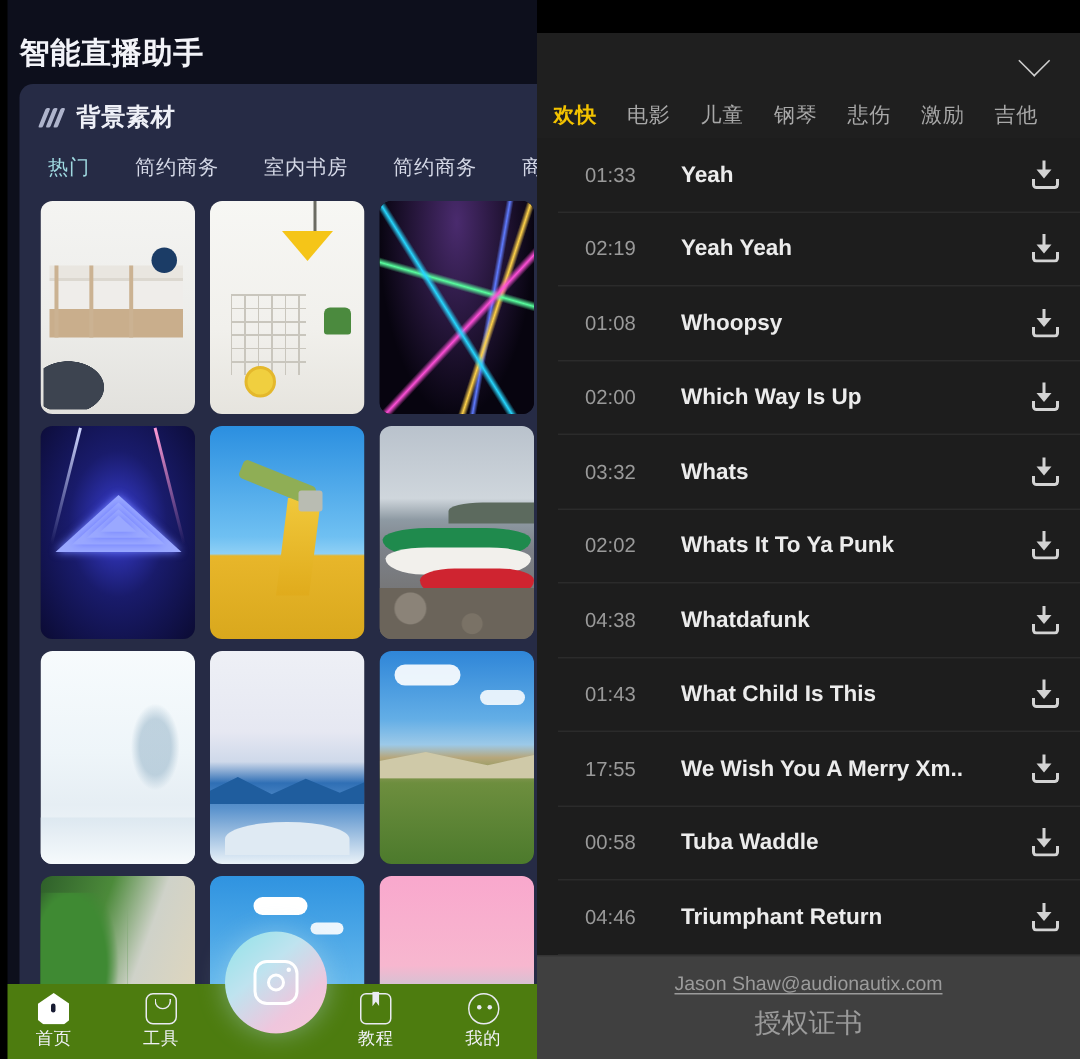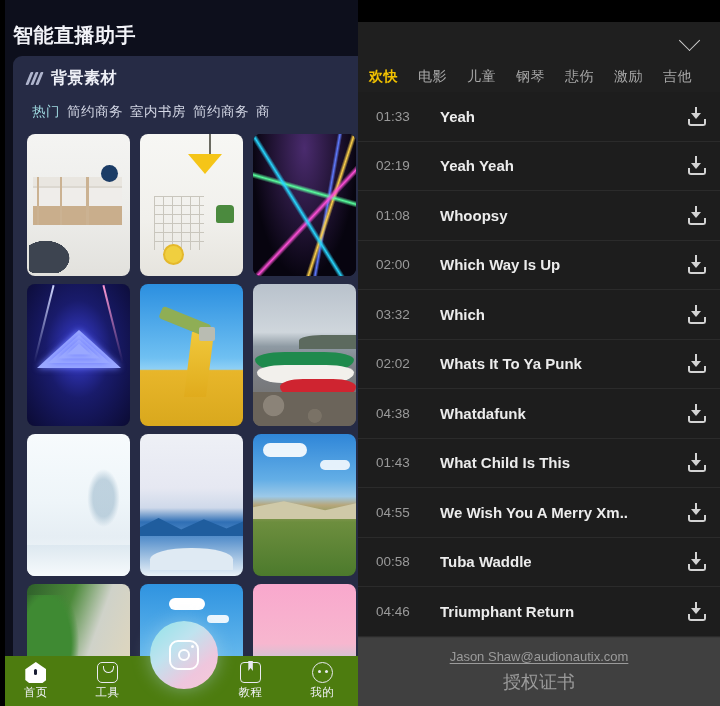--- a/index.html
+++ b/index.html
@@ -84,21 +84,21 @@
   .slash-icon i:nth-child(3) { left: 11px; }
   .section-title {
     font-size: 16px;
     font-weight: bold;
     color: #eef0f7;
     letter-spacing: 0.5px;
   }
   .cat-tabs {
     display: flex;
     align-items: center;
-    gap: 7px;
+    gap: 30px;
     padding: 14px 0 0 19px;
     white-space: nowrap;
   }
   .cat-tab {
     font-size: 13.5px;
     color: #d4d8e6;
     letter-spacing: 0.5px;
   }
   .cat-tab.active {
     color: #9fd9e0;
@@ -333,20 +333,21 @@
     letter-spacing: 0.5px;
     padding: 0 13px 0 0;
     margin-right: 7px;
   }
   .mood-tab.active {
     color: #f2c200;
     font-weight: bold;
   }
   .song-list {
     background: #1d1d1d;
+    padding-left: 14px;
   }
   .song-row {
     display: flex;
     align-items: center;
     height: 49.5px;
     padding: 0 14px 0 18px;
     border-bottom: 1px solid #2b2b2b;
     box-sizing: border-box;
   }
   .song-dur {
@@ -590,21 +591,21 @@
           <span class="song-dur">02:00</span>
           <span class="song-title">Which Way Is Up</span>
           <span class="dl-ico">
             <span class="shaft"></span>
             <span class="head"></span>
             <span class="tray"></span>
           </span>
         </div>
         <div class="song-row">
           <span class="song-dur">03:32</span>
-          <span class="song-title">Which</span>
+          <span class="song-title">Whats</span>
           <span class="dl-ico">
             <span class="shaft"></span>
             <span class="head"></span>
             <span class="tray"></span>
           </span>
         </div>
         <div class="song-row">
           <span class="song-dur">02:02</span>
           <span class="song-title">Whats It To Ya Punk</span>
           <span class="dl-ico">
@@ -625,21 +626,21 @@
         <div class="song-row">
           <span class="song-dur">01:43</span>
           <span class="song-title">What Child Is This</span>
           <span class="dl-ico">
             <span class="shaft"></span>
             <span class="head"></span>
             <span class="tray"></span>
           </span>
         </div>
         <div class="song-row">
-          <span class="song-dur">04:55</span>
+          <span class="song-dur">17:55</span>
           <span class="song-title">We Wish You A Merry Xm..</span>
           <span class="dl-ico">
             <span class="shaft"></span>
             <span class="head"></span>
             <span class="tray"></span>
           </span>
         </div>
         <div class="song-row">
           <span class="song-dur">00:58</span>
           <span class="song-title">Tuba Waddle</span>

